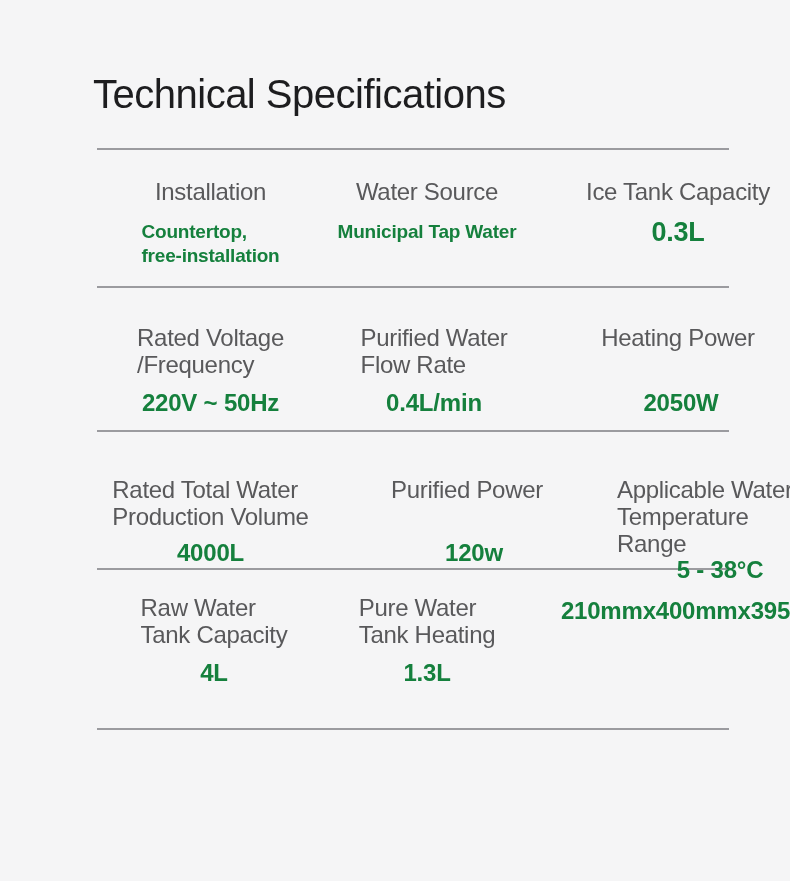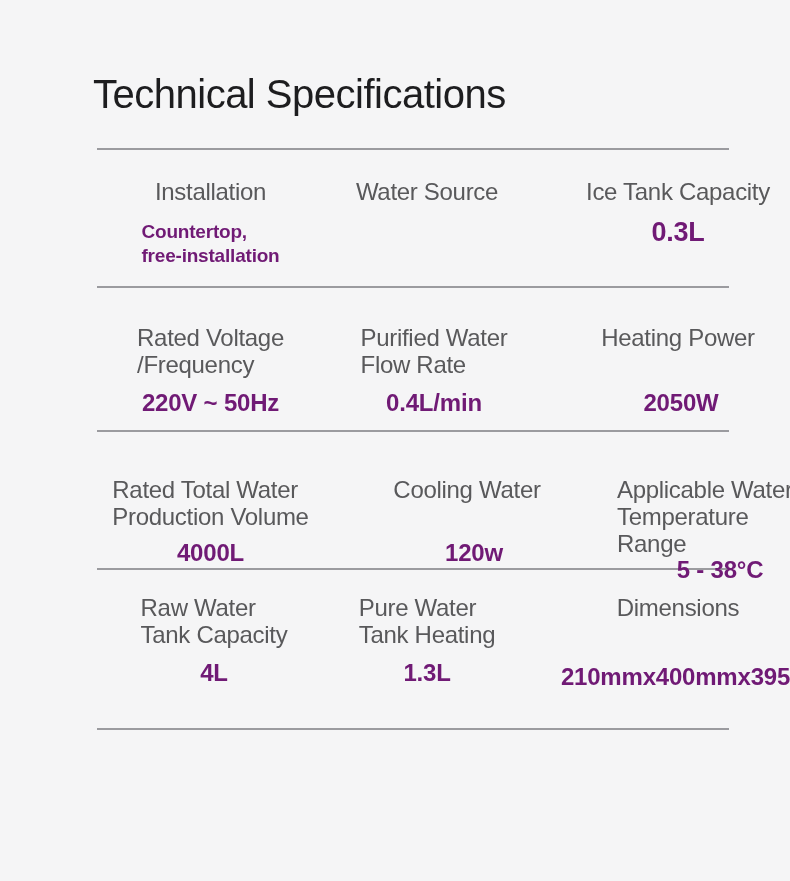--- a/index.html
+++ b/index.html
@@ -52,21 +52,21 @@
     white-space: pre-line;
     letter-spacing: -0.3px;
   }
   .row1 .label { min-height: 42px; }
   .row2 .label { min-height: 66px; }
   .row3 .label { min-height: 64px; }
   .row4 .label { min-height: 66px; }
 
   .value {
     font-weight: 700;
-    color: #701a75;
+    color: #15803d;
     white-space: pre-line;
     letter-spacing: -0.2px;
   }
   .row1 .value { font-size: 19px; line-height: 24px; }
   .row2 .value, .row3 .value, .row4 .value { font-size: 24px; line-height: 26px; }
   .row1 .cell:nth-child(3) .value { font-size: 27px; }
 
   
   .row2 .cell:nth-child(2) { padding-left: 14px; }
   .row2 .cell:nth-child(3) .value { padding-left: 6px; }
@@ -85,20 +85,21 @@
   <div class="rule first"></div>
 
   <section class="spec-row row1">
     <div class="cell">
       <div class="label">Installation</div>
       <div class="value">Countertop,
 free-installation</div>
     </div>
     <div class="cell">
       <div class="label">Water Source</div>
+      <div class="value">Municipal Tap Water</div>
     </div>
     <div class="cell">
       <div class="label">Ice Tank Capacity</div>
       <div class="value">0.3L</div>
     </div>
   </section>
 
   <div class="rule"></div>
 
   <section class="spec-row row2">
@@ -120,21 +121,21 @@
 
   <div class="rule"></div>
 
   <section class="spec-row row3">
     <div class="cell">
       <div class="label">Rated Total Water
 Production Volume</div>
       <div class="value">4000L</div>
     </div>
     <div class="cell">
-      <div class="label">Cooling Water</div>
+      <div class="label">Purified Power</div>
       <div class="value">120w</div>
     </div>
     <div class="cell">
       <div class="label">Applicable Water
 Temperature Range</div>
       <div class="value">5 - 38°C</div>
     </div>
   </section>
 
   <div class="rule"></div>
@@ -144,20 +145,19 @@
       <div class="label">Raw Water
 Tank Capacity</div>
       <div class="value">4L</div>
     </div>
     <div class="cell">
       <div class="label">Pure Water
 Tank Heating</div>
       <div class="value">1.3L</div>
     </div>
     <div class="cell">
-      <div class="label">Dimensions</div>
       <div class="value">210mmx400mmx395</div>
     </div>
   </section>
 
   <div class="rule"></div>
 
 </div>
 
 </body></html>

